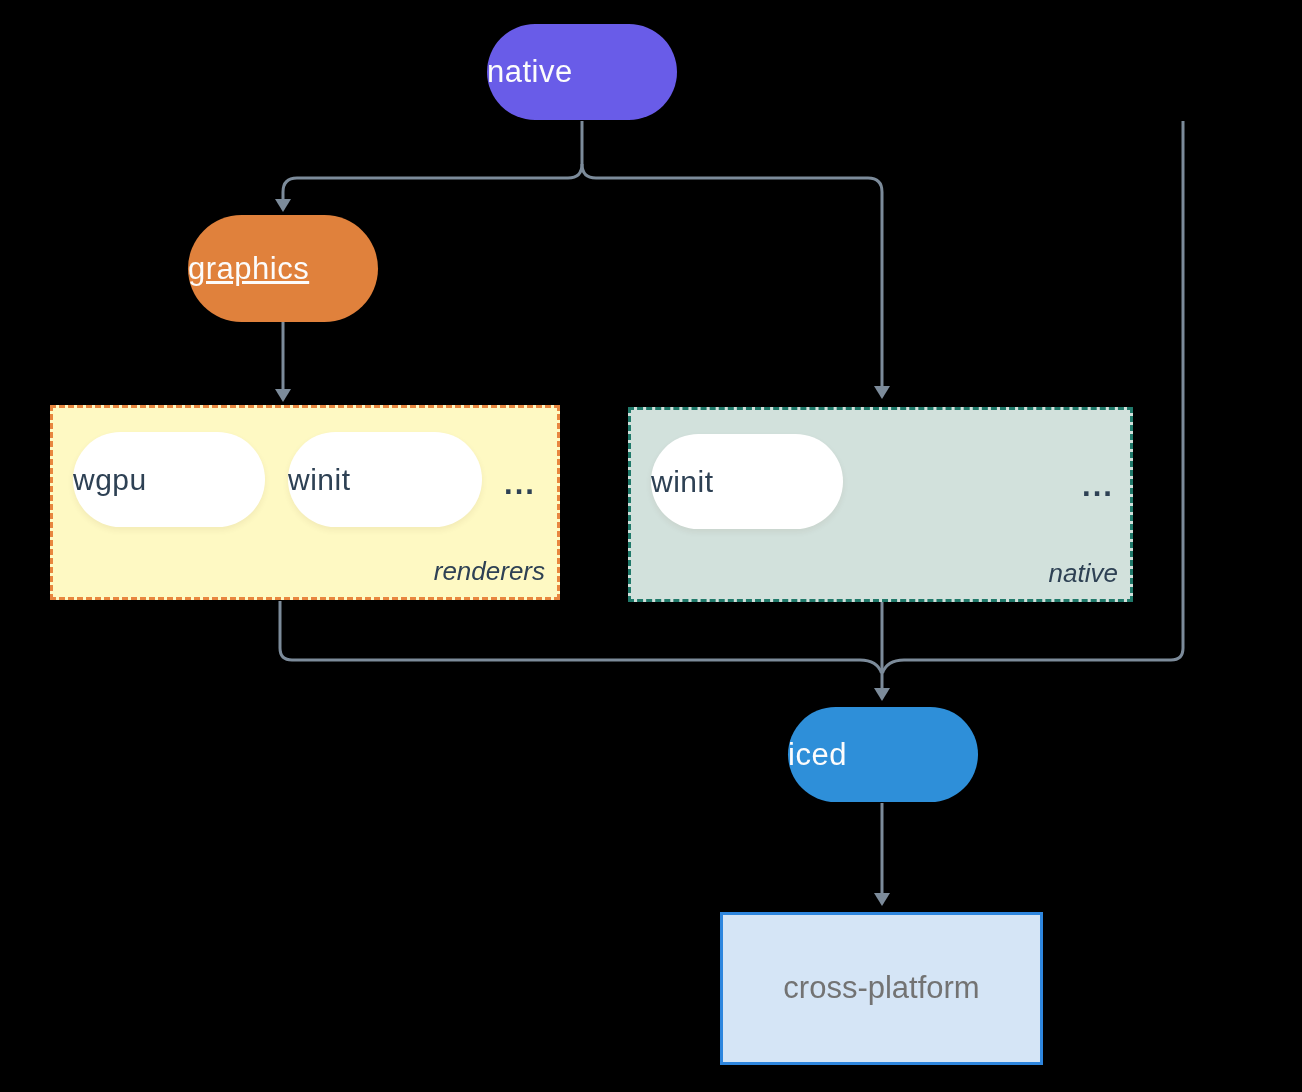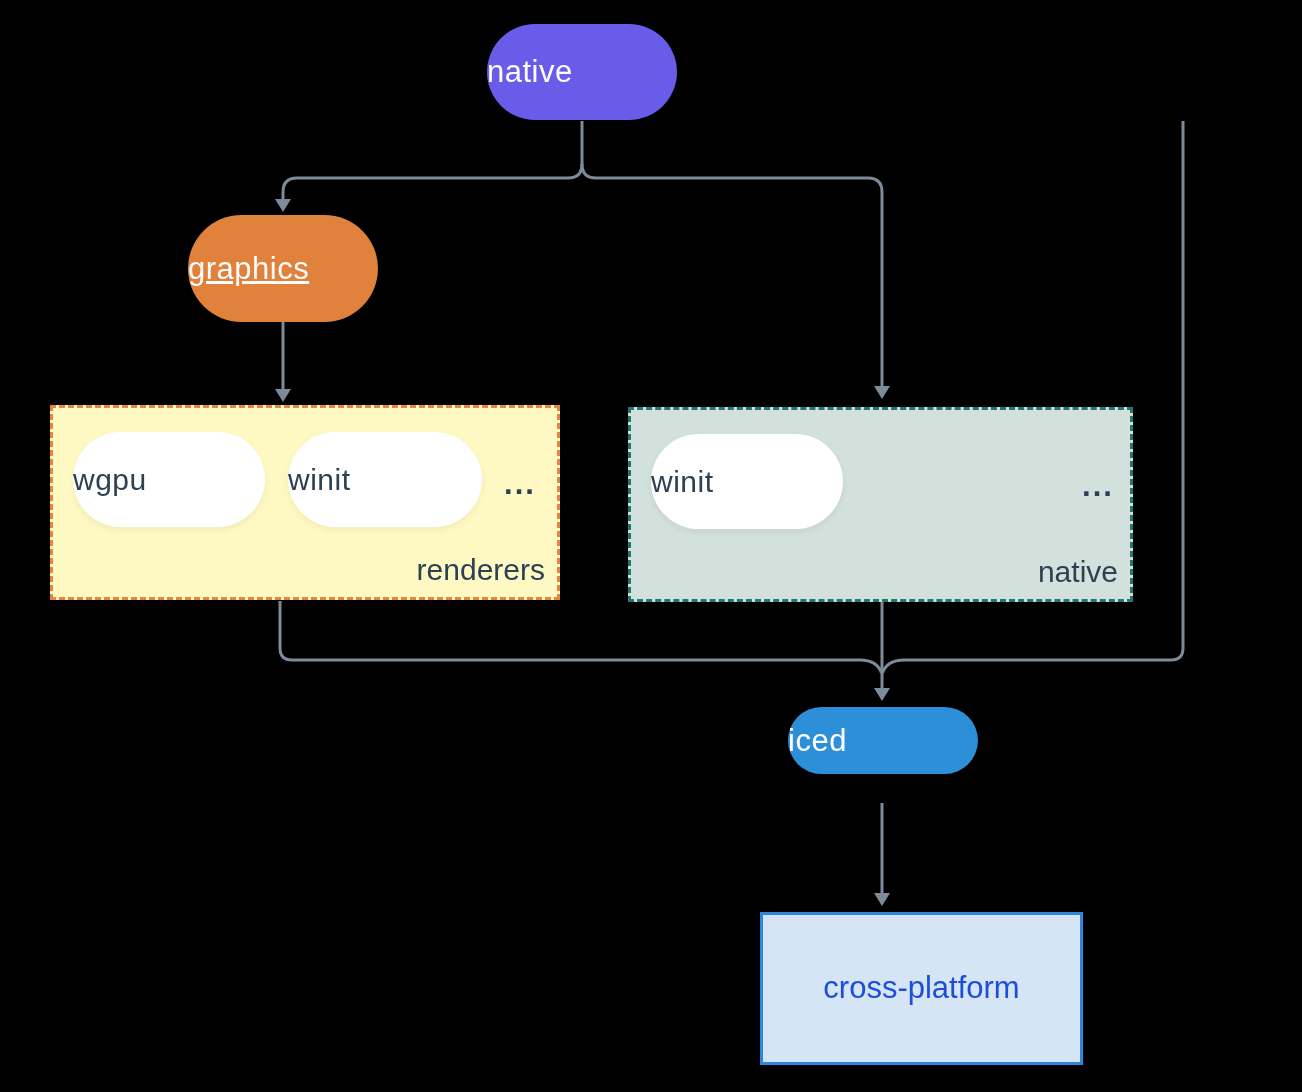--- a/index.html
+++ b/index.html
@@ -28,21 +28,21 @@
   .pill span { display: block; }
   .pill.colored { color: #FCFCFC; }
   .pill.white {
     background: #FFFFFF;
     color: #2E4154;
     box-shadow: 0 3px 6px rgba(80, 40, 10, 0.07);
   }
   .pill.native-pill   { left: 487px;  top: 24px;  width: 190px; height: 96px; background: #695CE8; }
   .pill.web-pill      { left: 1088px; top: 24px;  width: 190px; height: 96px; background: #695CE8; }
   .pill.graphics-pill { left: 188px;  top: 215px; width: 190px; height: 107px; background: #E0813C; text-decoration: underline; }
-  .pill.iced-pill     { left: 788px;  top: 707px; width: 190px; height: 67px; background: #2E8FD9; }
+  .pill.iced-pill     { left: 788px;  top: 707px; width: 190px; height: 95px; background: #2E8FD9; }
 
   .group {
     position: absolute;
     box-sizing: border-box;
     width: 510px; height: 195px;
   }
   .group.renderers-group {
     left: 17px; top: 405px;
     background: #fef9c3;
     border: 3px dashed #E8863F;
@@ -62,34 +62,35 @@
     text-align: center;
     color: #2E4154;
     font-size: 31px;
     font-weight: 600;
     letter-spacing: 2px;
   }
   .group .group-label {
     position: absolute;
     right: 12px; bottom: 10px;
     color: #2E4154;
-    font-size: 30px;
+    font-size: 26px;
+    font-style: italic;
   }
   .app-box {
     position: absolute;
-    left: 760px; top: 912px;
+    left: 720px; top: 912px;
     width: 323px; height: 153px;
     box-sizing: border-box;
     background: #D5E5F6;
     border: 3px solid #2E86DE;
     display: flex;
     flex-direction: column;
     align-items: center;
     justify-content: center;
-    color: #1d4ed8;
+    color: #737373;
     font-size: 31px;
     line-height: 1.5;
   }
 </style>
 </head>
 <body>
 
 <div class="canvas">
 
   <svg class="edges" viewBox="0 0 1302 1092" xmlns="http://www.w3.org/2000/svg">

